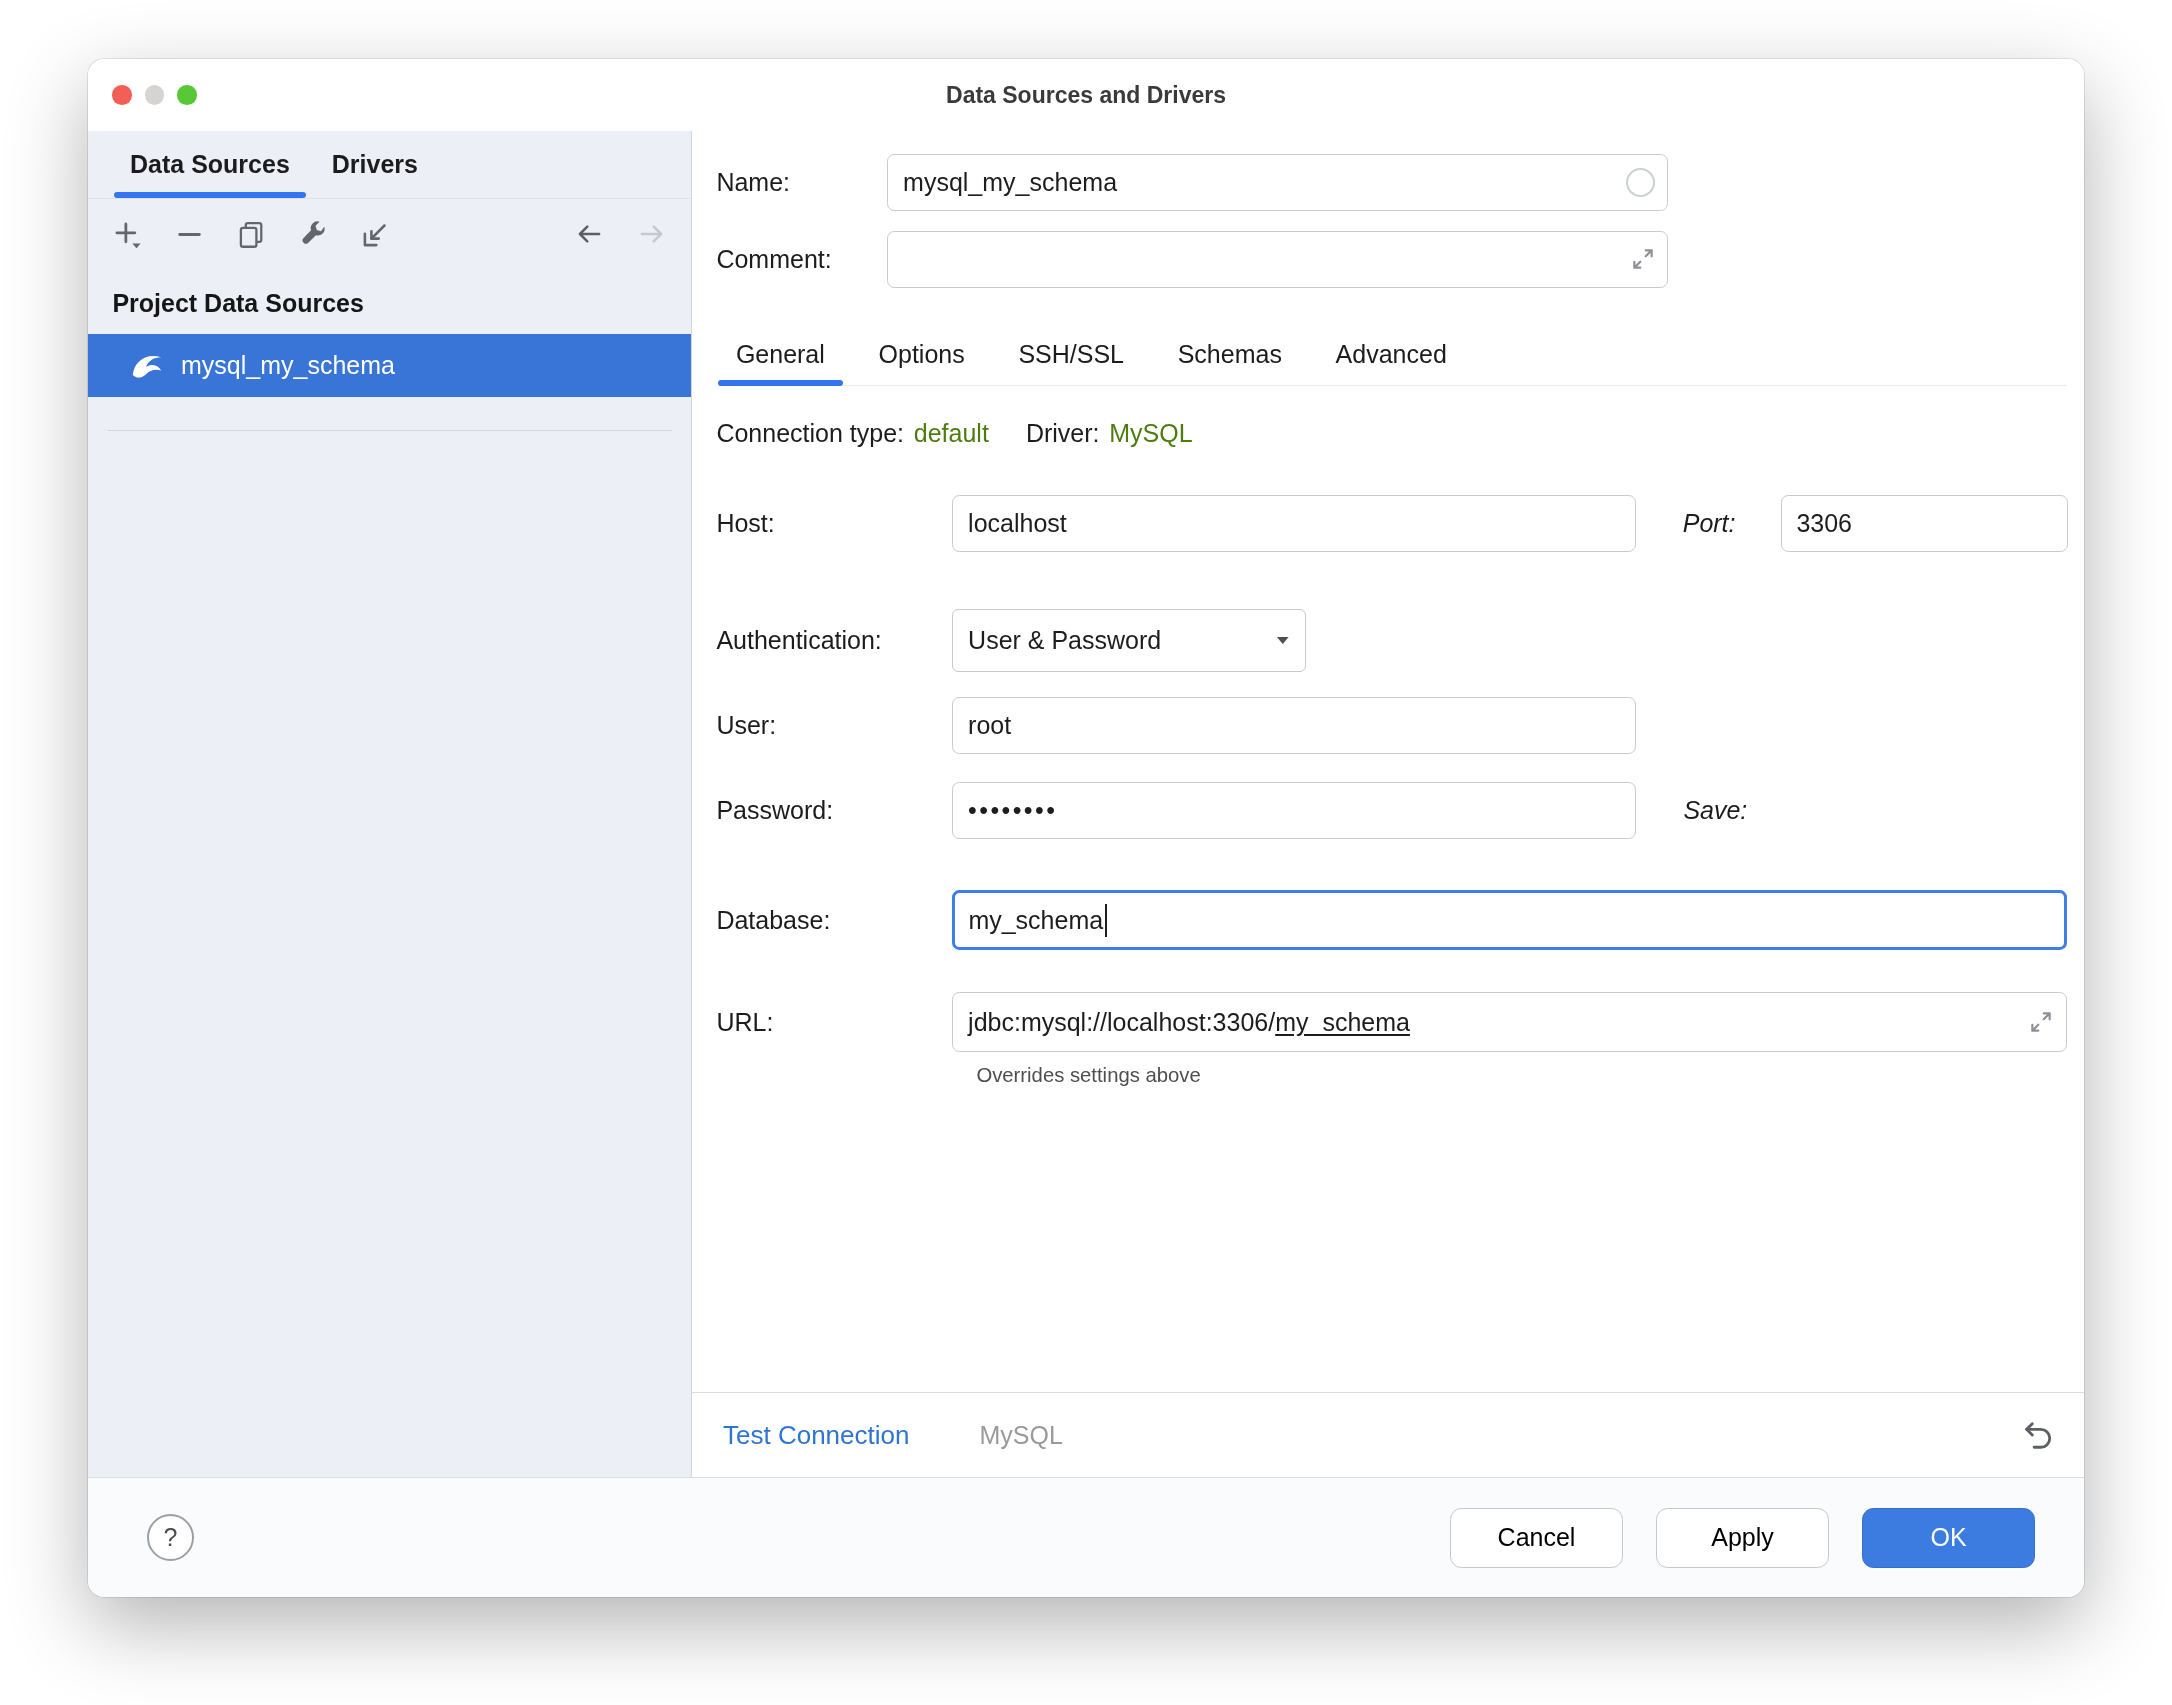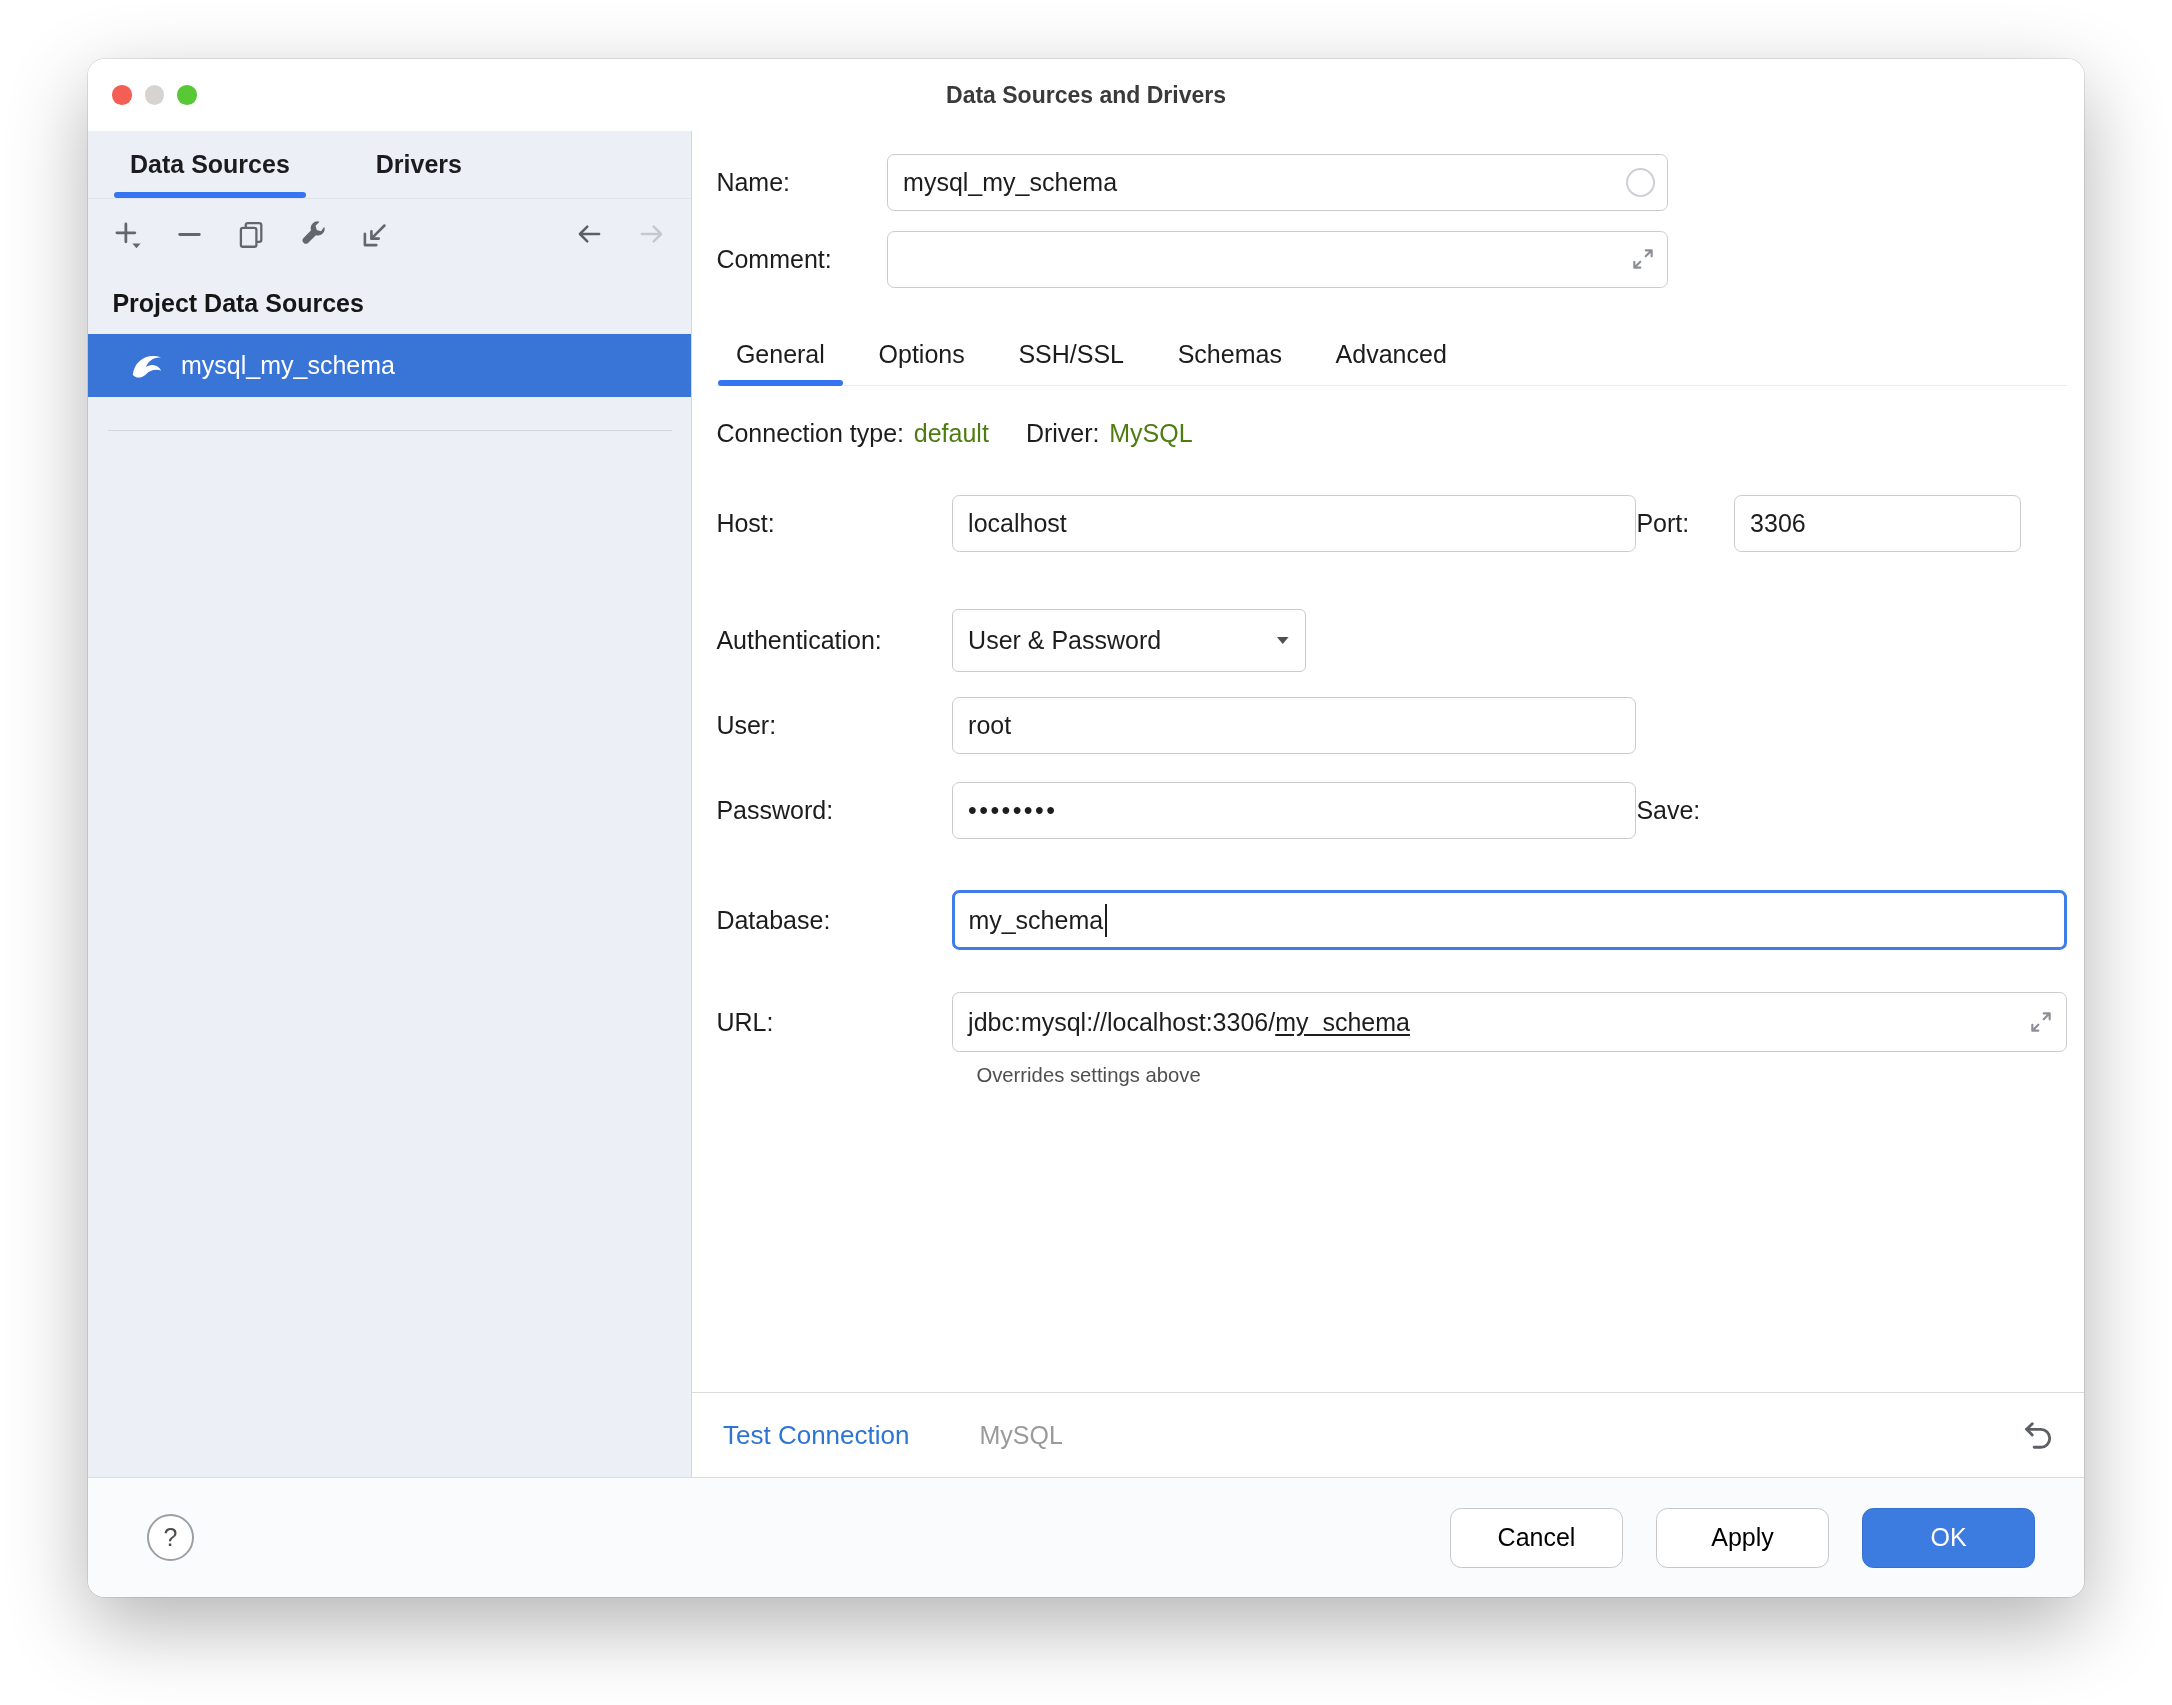--- a/index.html
+++ b/index.html
@@ -21,21 +21,21 @@
   .light.green { background:#59c837; }
   .win-title { width:100%; text-align:center; font-size:23px; font-weight:700; color:#3a3a3c; }
 
   
   .wbody { flex:1 1 auto; display:flex; min-height:0; }
 
   
   .sidebar { width:604px; flex:0 0 auto; background:#ecf0f6; border-right:0.8px solid #d4d6d9;
     display:flex; flex-direction:column; }
   .side-tabs { height:68px; flex:0 0 auto; display:flex; align-items:stretch; padding-left:21px;
-    border-bottom:0.8px solid #e0e4ea;gap:44px; }
+    border-bottom:0.8px solid #e0e4ea; }
   .side-tab { display:flex; align-items:center; padding:0 21px; font-size:25px; font-weight:700;
     color:#1c1c1e; position:relative; cursor:default; }
   .side-tab.active::after { content:""; position:absolute; left:4.9px; right:4.9px; bottom:0;
     height:5.7px; border-radius:3.3px; background:#3574f0; }
 
   .side-toolbar { height:70px; flex:0 0 auto; display:flex; align-items:center; padding:0 24.4px; gap:31px; }
   .tool-btn { width:31px; height:31px; display:flex; align-items:center; justify-content:center; }
   .tool-btn.push-right { margin-left:auto; }
 
   .side-section-title { padding:19.5px 0 16.3px 24.4px; font-size:25px; font-weight:700; color:#161616; }
@@ -48,21 +48,21 @@
   .problems { margin-top:50px; padding-left:98px; font-size:25px; color:#1c1c1e; }
 
   
   .main { flex:1 1 auto; background:#fff; display:flex; flex-direction:column; min-width:0; }
   .main-content { flex:1 1 auto; display:flex; flex-direction:column; padding:23px 16.3px 0 24.4px; min-height:0; }
 
   .row { display:flex; align-items:center; }
   .lbl { font-size:25px; color:#1c1c1e; }
   .lbl.w210 { width:171px; flex:0 0 auto; }
   .lbl.w290 { width:236px; flex:0 0 auto; }
-  .lbl.mid { width:98px; flex:0 0 auto; }
+  .lbl.mid { margin-left:47px; width:98px; flex:0 0 auto;font-style:italic; }
 
   .tfield { height:57px; border:1.6px solid #c8cacd; border-radius:7.3px; background:#fff;
     font:inherit; font-size:25px; color:#1d1d1f; padding:0 14.7px; outline:none; }
   .field-wrap { position:relative; display:flex; align-items:center; }
   .w960 { width:781px; } .w840 { width:684px; } .w352 { width:287px; } .w1370 { width:1115px; }
 
   .ring { position:absolute; right:13px; width:29px; height:29px; border:2.4px solid #ccd0d5;
     border-radius:50%; background:transparent; }
   .corner-expand { position:absolute; right:11.4px; width:28px; height:28px; display:flex;
     align-items:center; justify-content:center; }

